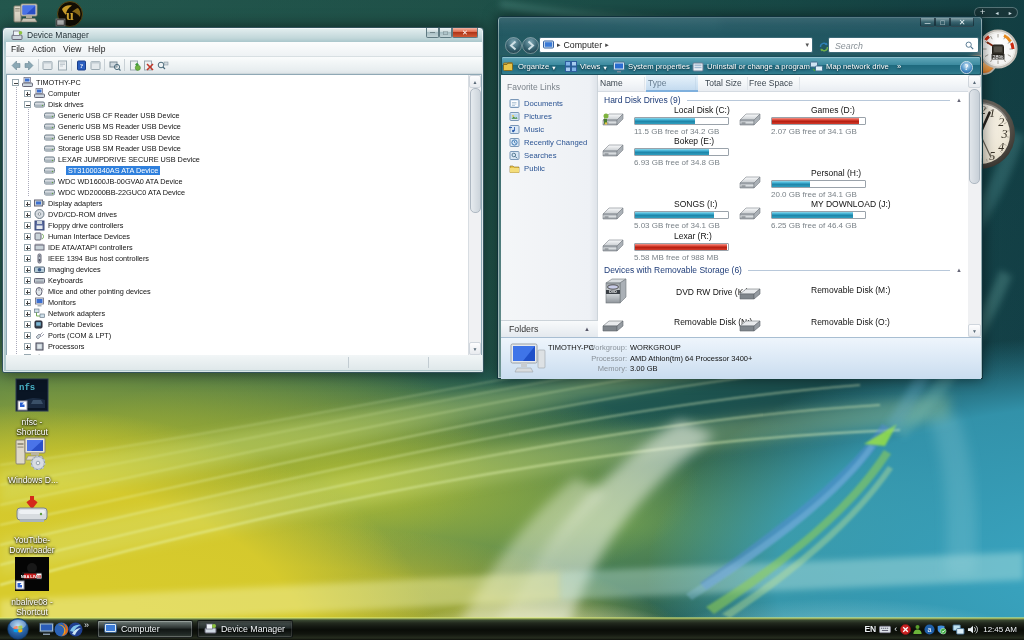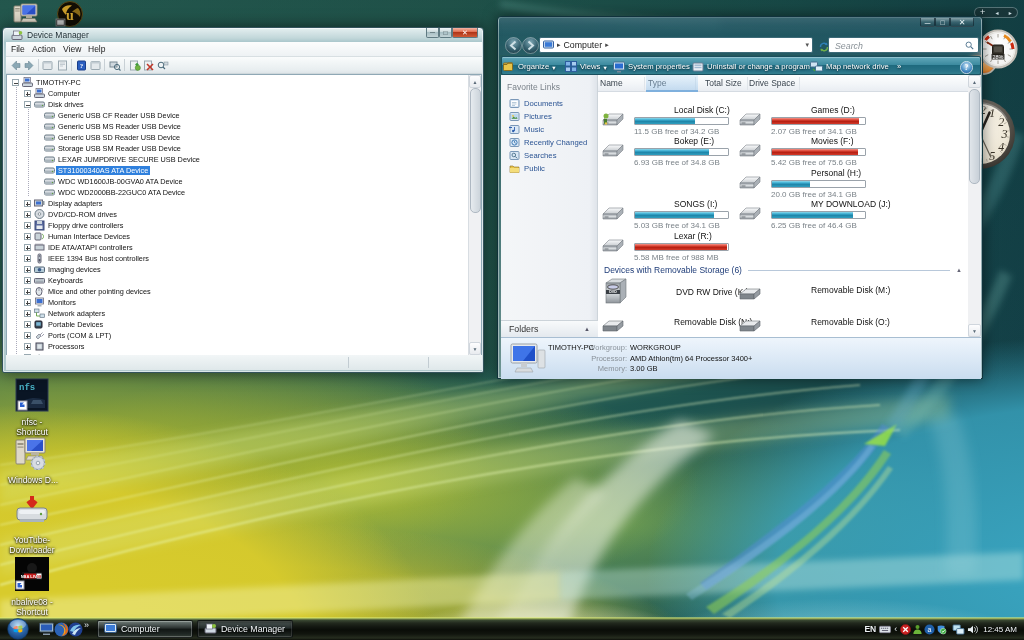--- a/index.html
+++ b/index.html
@@ -573,21 +573,21 @@
 #dm .cbx{width:26px;background:linear-gradient(180deg,#f4b5a5,#e06a4a 45%,#b03518 50%,#d05a35);color:#fff;}
 #dm .menub{position:absolute;left:3px;top:14px;width:476px;height:15px;background:linear-gradient(180deg,#fcfdfd,#eef2f4);border-bottom:1px solid #d8dfe2;}
 #dm .menub span{position:absolute;top:2px;font-size:8.5px;color:#222;}
 #dm .toolb{position:absolute;left:3px;top:29px;width:476px;height:17px;background:linear-gradient(180deg,#fafcfc,#e8eef0 80%,#dfe6e9);border-bottom:1px solid #cfd8dc;}
 #dm .toolb svg{position:absolute;top:3px;}
 #dm .toolb i{position:absolute;top:2px;height:12px;border-left:1px solid #c8d0d5;}
 #dm .treewrap{position:absolute;left:3px;top:46px;width:476px;height:282px;background:#fff;border:1px solid #8fa8b5;border-width:1px;}
 #dm .tree{position:absolute;left:0;top:0;width:462px;height:280px;overflow:hidden;}
 #dm .trow{position:absolute;height:11px;display:flex;align-items:center;white-space:nowrap;}
 #dm .trow .txt{font-size:7.3px;color:#111;margin-left:3px;}
-#dm .trow .txt.sel{background:#2f80dd;color:#fff;padding:0 2px;margin-left:1px;}
+#dm .trow .txt.sel{background:#2f80dd;color:#fff;padding:0 2px;margin-left:11px;}
 #dm .ebox{width:7px;height:7px;border:1px solid #98a8b0;background:#fff;position:relative;margin-right:3px;flex:none;}
 #dm .ebox:before{content:"";position:absolute;left:1px;top:2.5px;width:3.5px;height:0.9px;background:#444;}
 #dm .ebox.plus:after{content:"";position:absolute;left:2.3px;top:1.2px;width:0.9px;height:3.5px;background:#444;}
 #dm .vscroll{position:absolute;right:0;top:0;width:13px;height:280px;background:#f0f1f3;border-left:1px solid #d8dde2;}
 #dm .vscroll .arr{position:absolute;left:0;width:12px;height:13px;font-size:5px;color:#5a6a78;text-align:center;line-height:13px;background:linear-gradient(180deg,#fdfdfe,#e8ebef);border:1px solid #d0d6dd;border-radius:2px;}
 #dm .vscroll .arr.dn{bottom:0;}
 #dm .vscroll .thumb{position:absolute;left:0.5px;top:13px;width:11px;height:125px;background:linear-gradient(90deg,#e6ebef,#ccd4db);border:1px solid #aeb8c2;border-radius:5px;}
 #dm .statusb{position:absolute;left:3px;bottom:2px;width:476px;height:15px;background:linear-gradient(180deg,#f2f6f7,#dfe8ea);}
 #dm .statusb i{position:absolute;top:2px;height:11px;border-left:1px solid #c2ccd2;}
 </style>
@@ -758,24 +758,29 @@
         </div>
   </div>
   <div class="list">
    <div class="colhdr">
     <span style="left:2px">Name</span>
           <i style="left:46px"></i>
     <span style="left:50px">Type</span>
           <i style="left:97px"></i>
     <span style="left:107px">Total Size</span>
           <i style="left:149px"></i>
-    <span style="left:151px">Drive Space</span>
+    <span style="left:151px">Free Space</span>
           <i style="left:201px"></i>
     <div class="typehl"></div>
    </div>
+   <div class="grphdr" style="top:18px">
+          <span>Hard Disk Drives (9)</span>
+          <div class="rule"></div>
+          <b>▲</b>
+        </div>
    <svg width="0" height="0">
           <defs>
     <linearGradient id="dtop" x1="0" y1="0" x2="0" y2="1">
               <stop offset="0" stop-color="#fafbfc"></stop>
               <stop offset="1" stop-color="#c8ccd0"></stop>
             </linearGradient>
     <linearGradient id="dfront" x1="0" y1="0" x2="0" y2="1">
               <stop offset="0" stop-color="#9aa0a6"></stop>
               <stop offset="0.5" stop-color="#d8dcdf"></stop>
               <stop offset="1" stop-color="#8f959b"></stop>
@@ -849,32 +854,20 @@
    <div class="drv" style="left:141px;top:30px">
           <svg class="dico" width="24" height="17" viewBox="0 0 24 17">
             <use href="#hdd"></use>
           </svg>
     <div class="dtx">
             <div class="dname">Games (D:)</div>
             <div class="dbar">
               <i style="width:94%" class="red"></i>
             </div>
             <div class="dfree">2.07 GB free of 34.1 GB</div>
-          </div>
-        </div>
-   <div class="drv" style="left:141px;top:61px">
-          <svg class="dico" width="24" height="17" viewBox="0 0 24 17">
-            <use href="#hdd"></use>
-          </svg>
-    <div class="dtx">
-            <div class="dname">Movies (F:)</div>
-            <div class="dbar">
-              <i style="width:93%" class="red"></i>
-            </div>
-            <div class="dfree">5.42 GB free of 75.6 GB</div>
           </div>
         </div>
    <div class="drv" style="left:141px;top:93px">
           <svg class="dico" width="24" height="17" viewBox="0 0 24 17">
             <use href="#hdd"></use>
           </svg>
     <div class="dtx">
             <div class="dname">Personal (H:)</div>
             <div class="dbar">
               <i style="width:41%" class="blue"></i>

